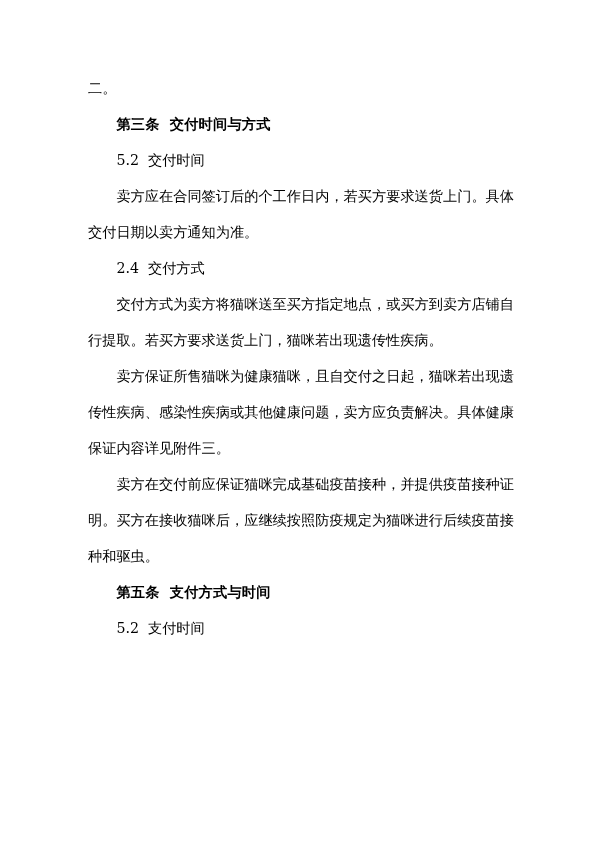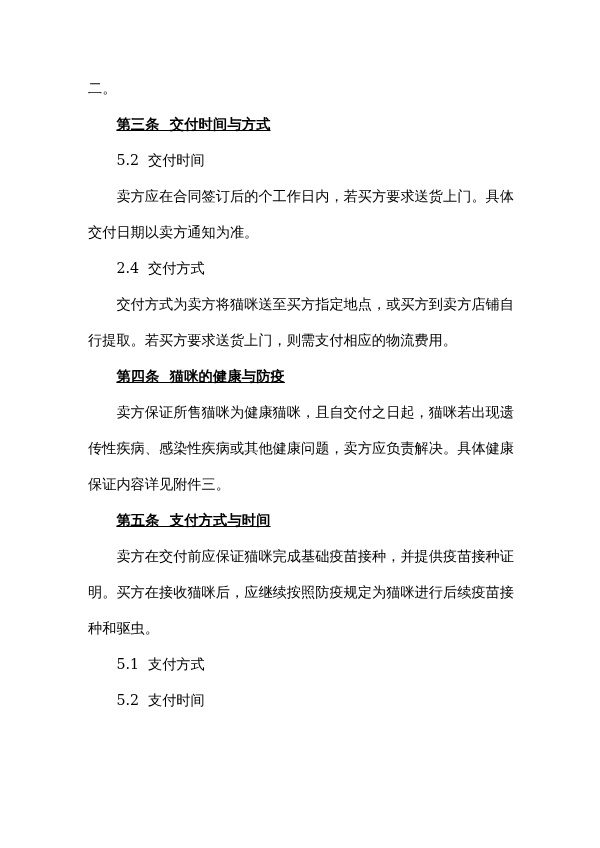--- a/index.html
+++ b/index.html
@@ -34,21 +34,20 @@
     text-justify: inter-ideograph;
     white-space: pre-wrap;
   }
   .para.indent {
     text-indent: 2em;
   }
   .para.heading {
     font-weight: bold;
     text-indent: 2em;
     letter-spacing: 0.2px;
-    text-decoration: underline;
   }
   .para.sub {
     text-indent: 2em;
   }
   .para.plain {
     text-indent: 0;
   }
 </style>
 </head>
 <body>
@@ -59,31 +58,29 @@
     <p class="para plain">二。</p>
 
     <p class="para heading">第三条  交付时间与方式</p>
 
     <p class="para sub">5.2  交付时间</p>
 
     <p class="para indent">卖方应在合同签订后的个工作日内，若买方要求送货上门。具体交付日期以卖方通知为准。</p>
 
     <p class="para sub">2.4  交付方式</p>
 
-    <p class="para indent">交付方式为卖方将猫咪送至买方指定地点，或买方到卖方店铺自行提取。若买方要求送货上门，则需支付相应的物流费用。</p>
+    <p class="para indent">交付方式为卖方将猫咪送至买方指定地点，或买方到卖方店铺自行提取。若买方要求送货上门，猫咪若出现遗传性疾病。</p>
 
-    <p class="para heading">第四条  猫咪的健康与防疫</p>
 
 
     <p class="para indent">卖方保证所售猫咪为健康猫咪，且自交付之日起，猫咪若出现遗传性疾病、感染性疾病或其他健康问题，卖方应负责解决。具体健康保证内容详见附件三。</p>
 
 
+    <p class="para indent">卖方在交付前应保证猫咪完成基础疫苗接种，并提供疫苗接种证明。买方在接收猫咪后，应继续按照防疫规定为猫咪进行后续疫苗接种和驱虫。</p>
+
     <p class="para heading">第五条  支付方式与时间</p>
 
-    <p class="para indent">卖方在交付前应保证猫咪完成基础疫苗接种，并提供疫苗接种证明。买方在接收猫咪后，应继续按照防疫规定为猫咪进行后续疫苗接种和驱虫。</p>
-
-    <p class="para sub">5.1  支付方式</p>
 
 
     <p class="para sub">5.2  支付时间</p>
 
   </div>
 </div>
 
 </body></html>

